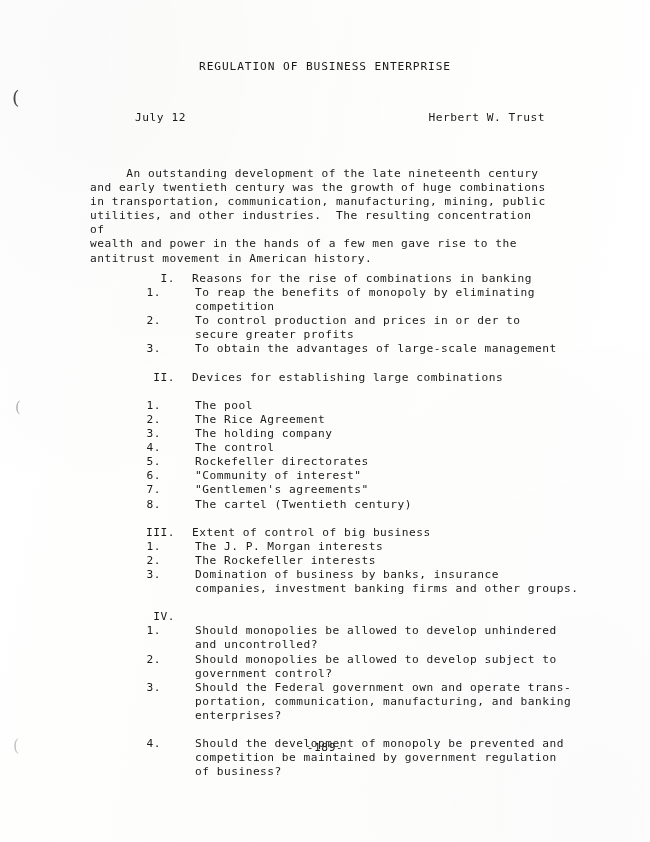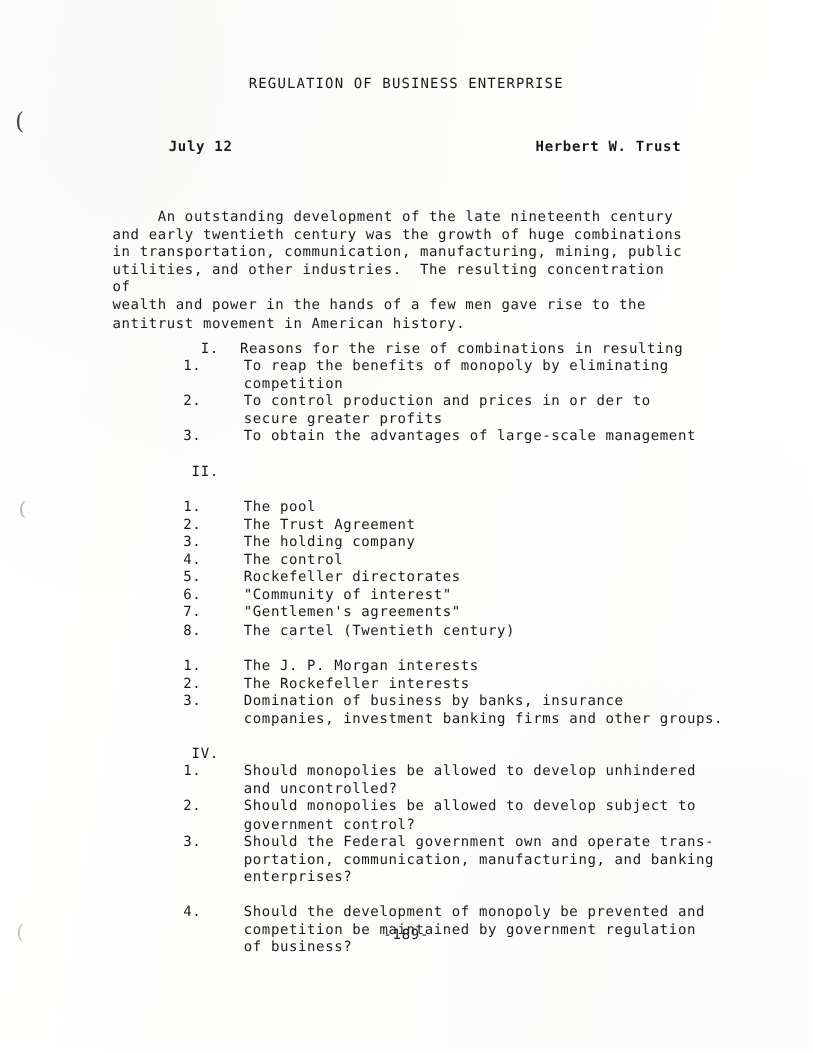--- a/index.html
+++ b/index.html
@@ -46,21 +46,20 @@
   .byline-row {
     position: absolute;
     top: 111px;
     left: 135px;
     width: 410px;
     display: flex;
     justify-content: space-between;
     font-size: 11.2px;
     letter-spacing: 0.55px;
     line-height: 14px;
-    font-weight: bold;
   }
   .intro {
     position: absolute;
     top: 167px;
     left: 90px;
     width: 460px;
     font-size: 11.2px;
     letter-spacing: 0.5px;
     line-height: 14.1px;
     white-space: pre-wrap;
@@ -159,43 +158,44 @@
 
     <div class="intro">     An outstanding development of the late nineteenth century
 and early twentieth century was the growth of huge combinations
 in transportation, communication, manufacturing, mining, public
 utilities, and other industries.  The resulting concentration of
 wealth and power in the hands of a few men gave rise to the
 antitrust movement in American history.</div>
 
     <div class="outline">
         <div class="section">
-          <div class="section-head"><span class="sec-num">I.</span><span class="sec-title">Reasons for the rise of combinations in resulting</span></div>
+          <div class="section-head"><span class="sec-num">I.</span><span class="sec-title">Reasons for the rise of combinations in banking</span></div>
           <ul class="items">
             <li class="item"><span class="item-num">1.</span><span class="item-text">To reap the benefits of monopoly by eliminating
 competition</span></li>
             <li class="item"><span class="item-num">2.</span><span class="item-text">To control production and prices in or der to
 secure greater profits</span></li>
             <li class="item"><span class="item-num">3.</span><span class="item-text">To obtain the advantages of large-scale management</span></li>
           </ul>
         </div>
         <div class="section">
-          <div class="section-head"><span class="sec-num">II.</span></div>
+          <div class="section-head"><span class="sec-num">II.</span><span class="sec-title">Devices for establishing large combinations</span></div>
           <ul class="items gap-before">
             <li class="item"><span class="item-num">1.</span><span class="item-text">The pool</span></li>
-            <li class="item"><span class="item-num">2.</span><span class="item-text">The Trust Agreement</span></li>
+            <li class="item"><span class="item-num">2.</span><span class="item-text">The Rice Agreement</span></li>
             <li class="item"><span class="item-num">3.</span><span class="item-text">The holding company</span></li>
             <li class="item"><span class="item-num">4.</span><span class="item-text">The control</span></li>
             <li class="item"><span class="item-num">5.</span><span class="item-text">Rockefeller directorates</span></li>
             <li class="item"><span class="item-num">6.</span><span class="item-text">"Community of interest"</span></li>
             <li class="item"><span class="item-num">7.</span><span class="item-text">"Gentlemen's agreements"</span></li>
             <li class="item"><span class="item-num">8.</span><span class="item-text">The cartel (Twentieth century)</span></li>
           </ul>
         </div>
         <div class="section">
+          <div class="section-head"><span class="sec-num">III.</span><span class="sec-title">Extent of control of big business</span></div>
           <ul class="items">
             <li class="item"><span class="item-num">1.</span><span class="item-text">The J. P. Morgan interests</span></li>
             <li class="item"><span class="item-num">2.</span><span class="item-text">The Rockefeller interests</span></li>
             <li class="item"><span class="item-num">3.</span><span class="item-text">Domination of business by banks, insurance
 companies, investment banking firms and other groups.</span></li>
           </ul>
         </div>
         <div class="section">
           <div class="section-head"><span class="sec-num">IV.</span></div>
           <ul class="items">

